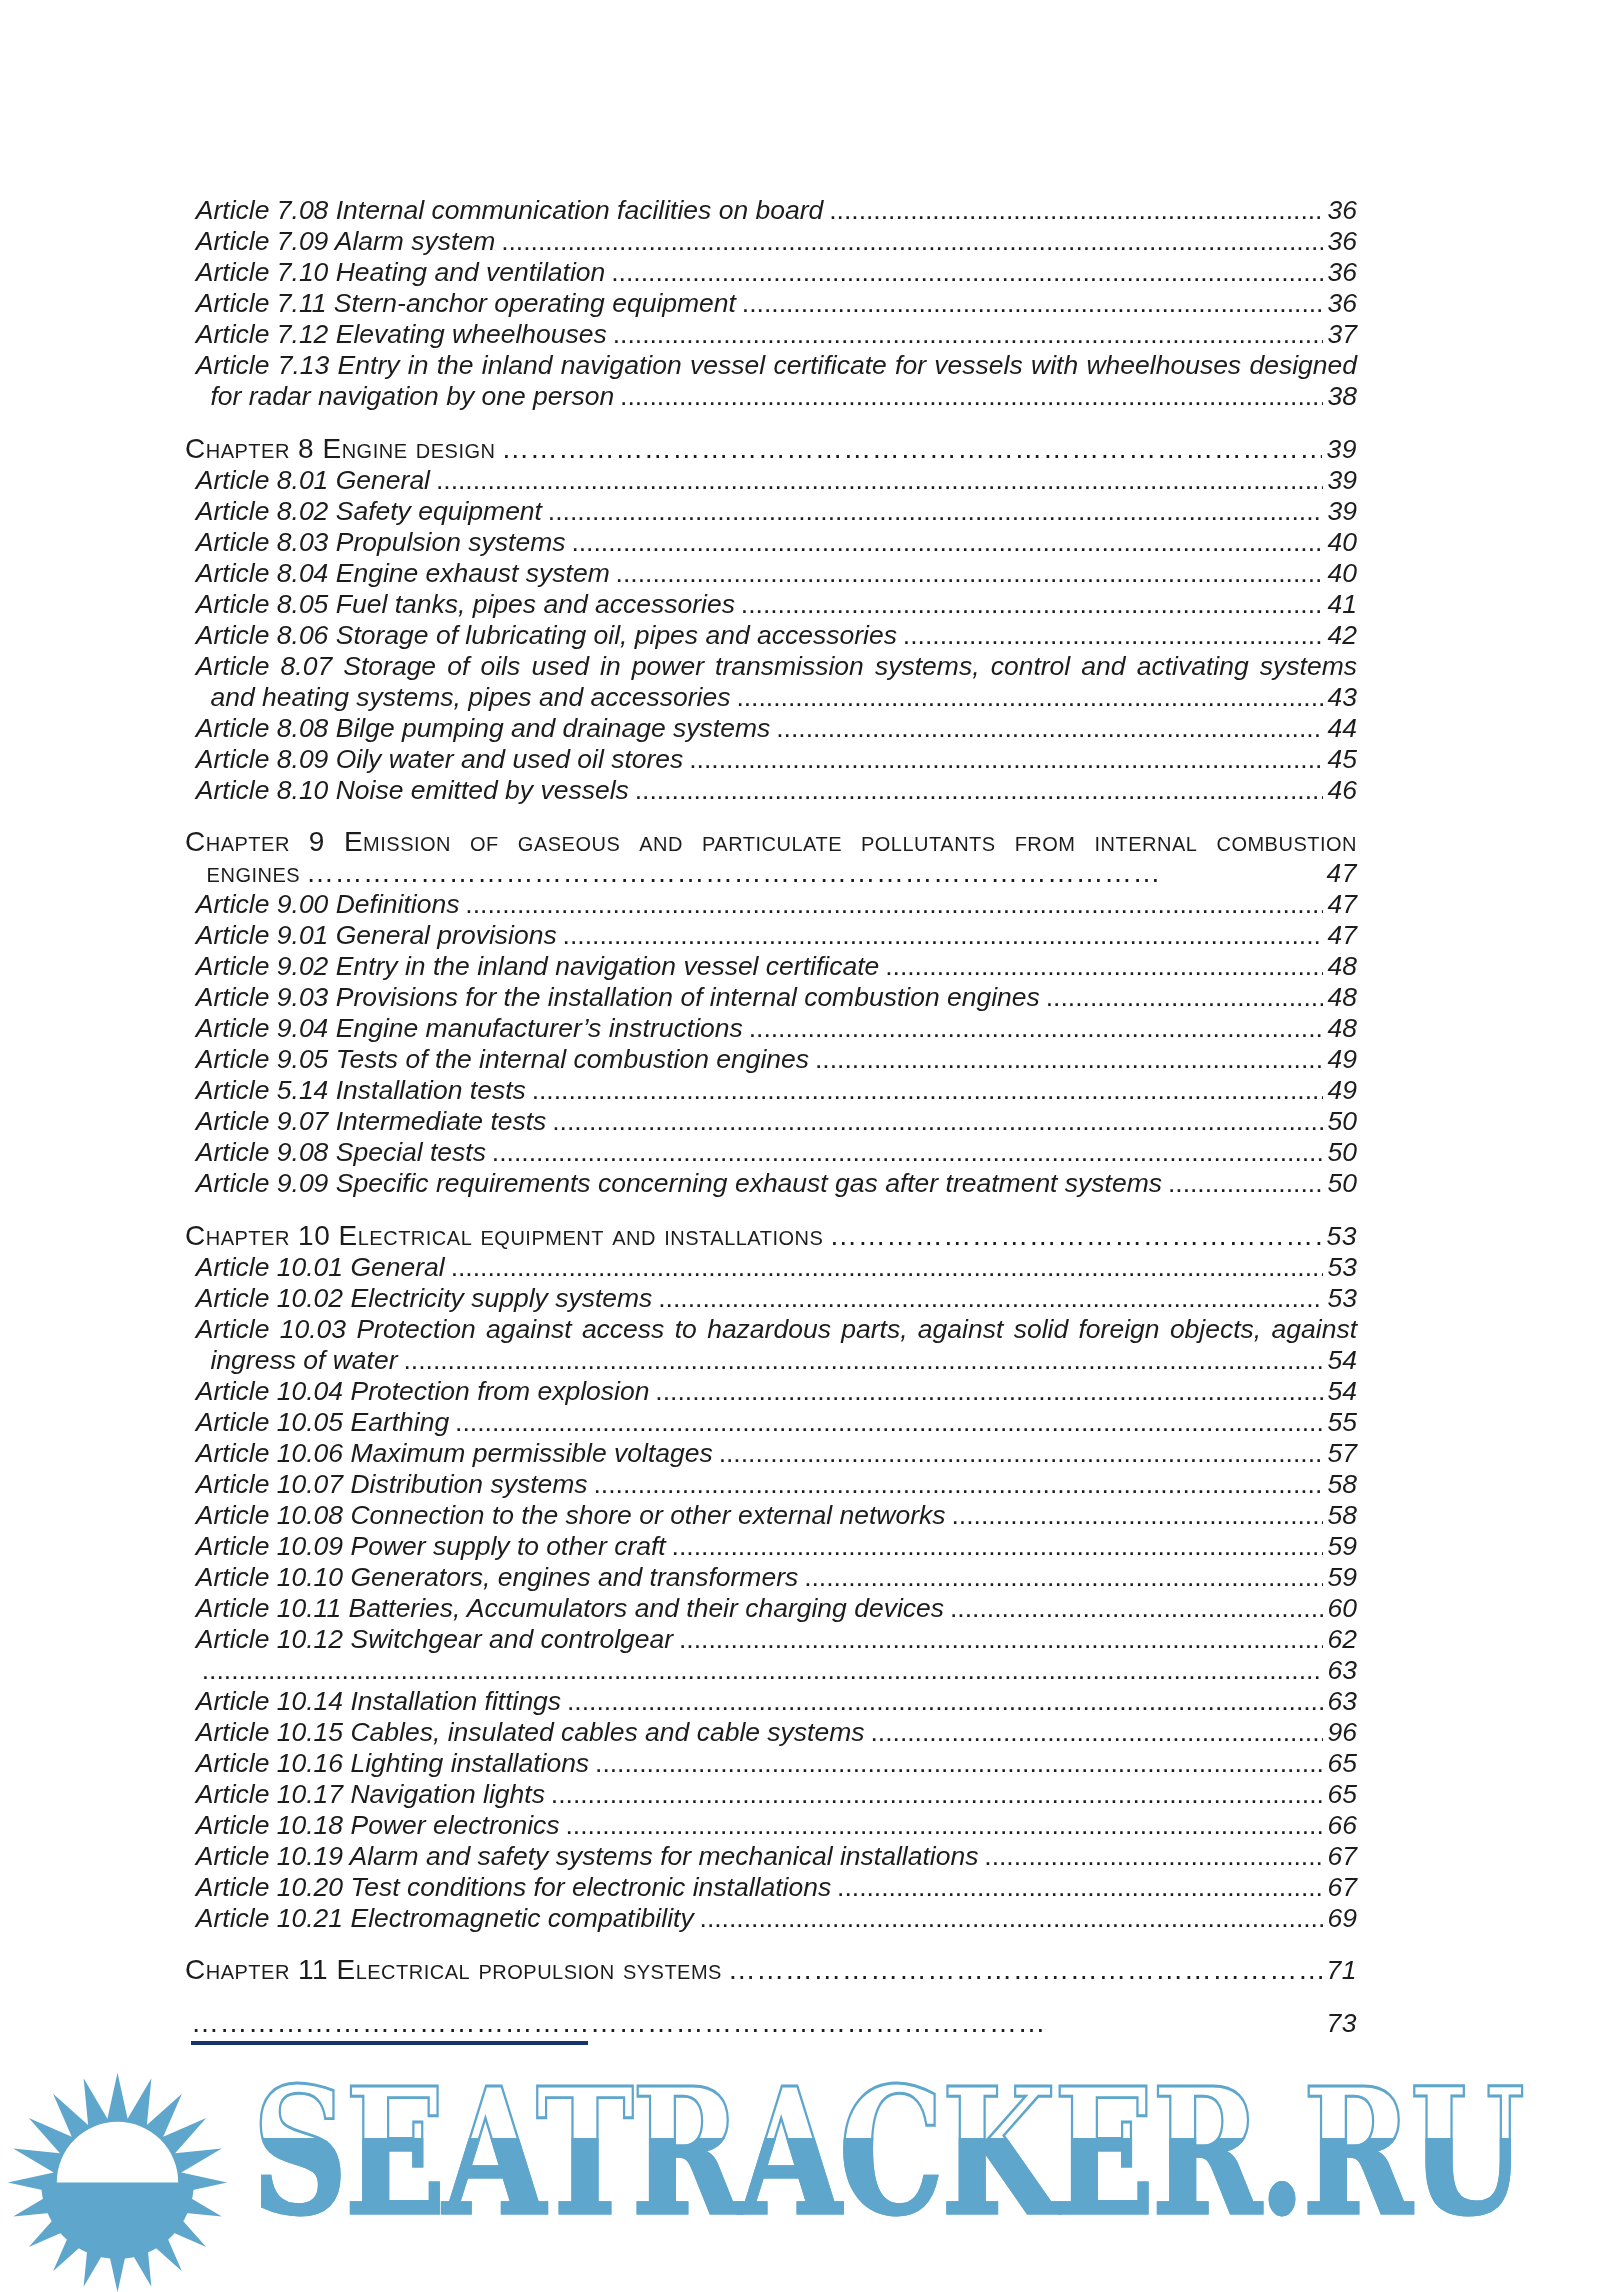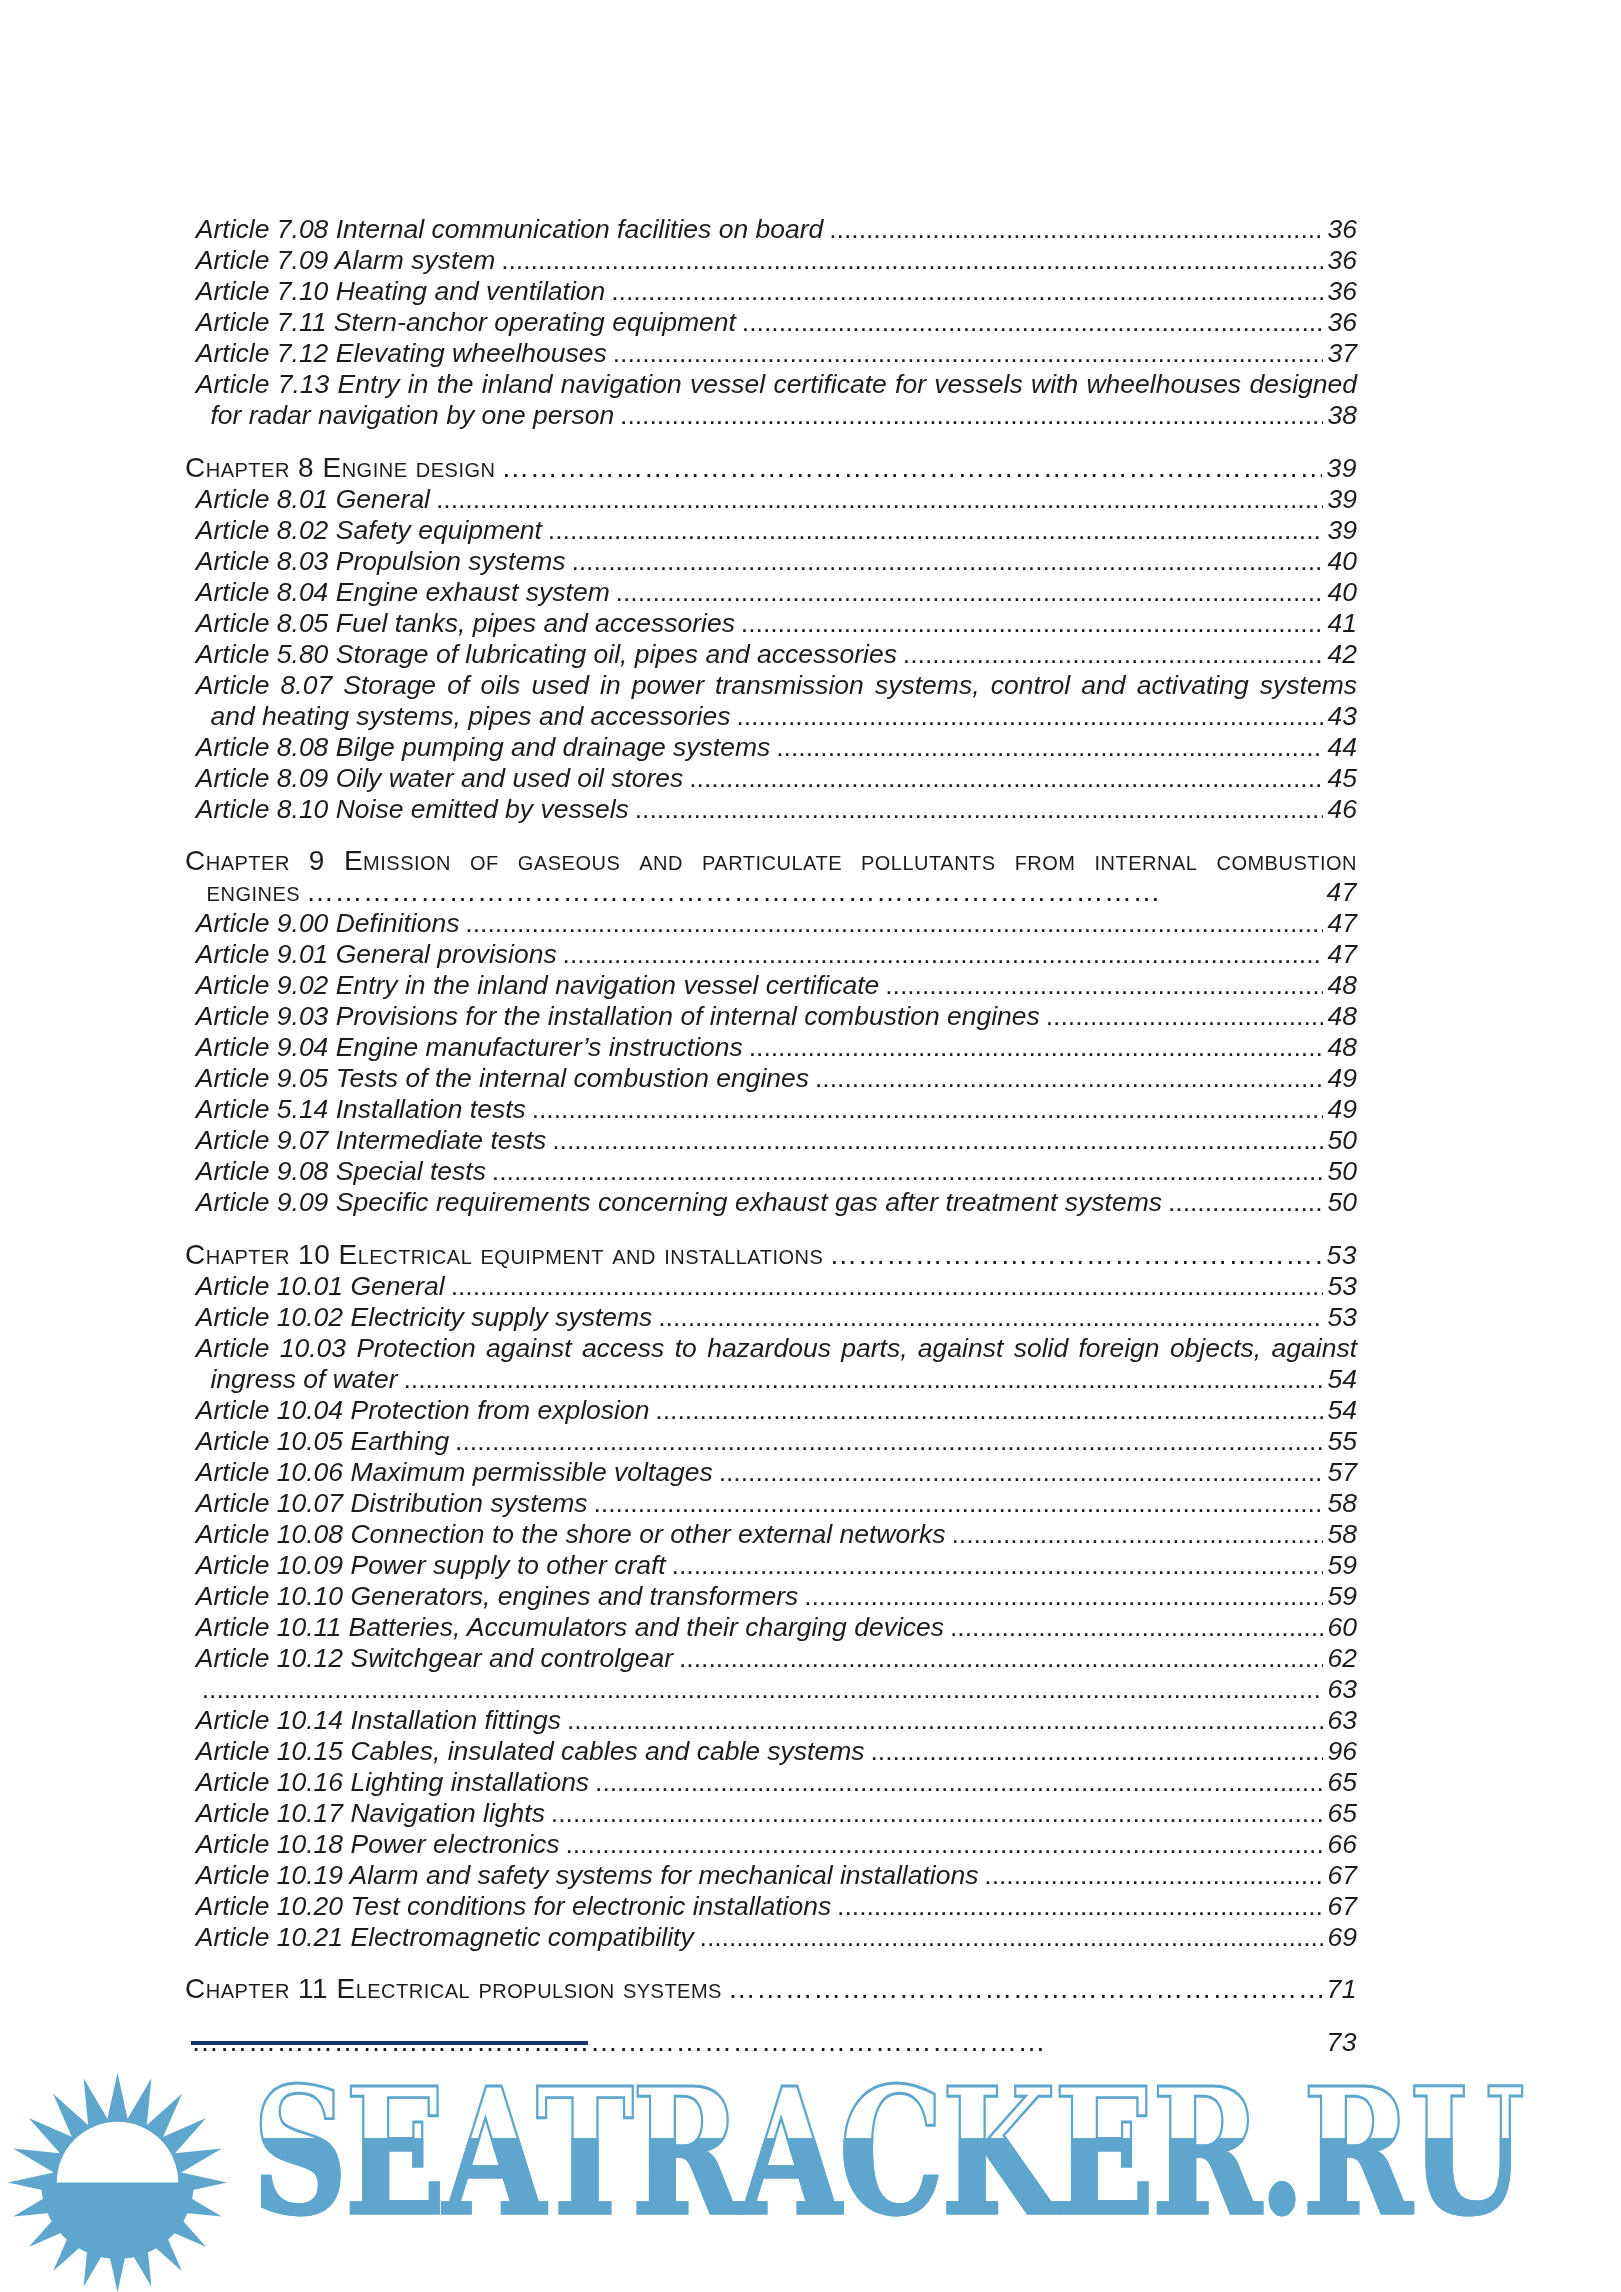--- a/index.html
+++ b/index.html
@@ -10,21 +10,21 @@
   html,body{margin:0;padding:0;}
   body{
     width:1621px;height:2293px;position:relative;background:#ffffff;overflow:hidden;
     font-family:"Liberation Sans","DejaVu Sans",sans-serif;color:var(--ink);
   }
   .page{position:absolute;inset:0;background:#fff;}
 
   
   .toc{
     position:absolute;left:185px;top:195px;width:1172px;
-    font-size:26.5px;line-height:31px;margin-top:19px;
+    font-size:26.5px;line-height:31px;
   }
   .entry{font-style:italic;}
   .entry.article{padding-left:10.8px;}
   .entry.chapter{
     font-style:normal;font-variant-caps:small-caps;font-size:28px;
     margin-top:20.6px;letter-spacing:0.5px;
   }
   .flexrow{display:flex;align-items:baseline;}
   .t{flex:0 0 auto;white-space:nowrap;}
   .cont > .t{padding-left:14.7px;}
@@ -143,21 +143,21 @@
       </div>
       <div class="entry article">
         <div class="flexrow">
           <span class="t">Article 8.05 Fuel tanks, pipes and accessories</span>
           <span class="leader"></span>
           <span class="page-num">41</span>
         </div>
       </div>
       <div class="entry article">
         <div class="flexrow">
-          <span class="t">Article 5.80 Storage of lubricating oil, pipes and accessories</span>
+          <span class="t">Article 8.06 Storage of lubricating oil, pipes and accessories</span>
           <span class="leader"></span>
           <span class="page-num">42</span>
         </div>
       </div>
       <div class="entry article">
         <div class="l1">Article 8.07 Storage of oils used in power transmission systems, control and activating systems</div>
         <div class="flexrow cont">
           <span class="t">and heating systems, pipes and accessories</span>
           <span class="leader"></span>
           <span class="page-num">43</span>

